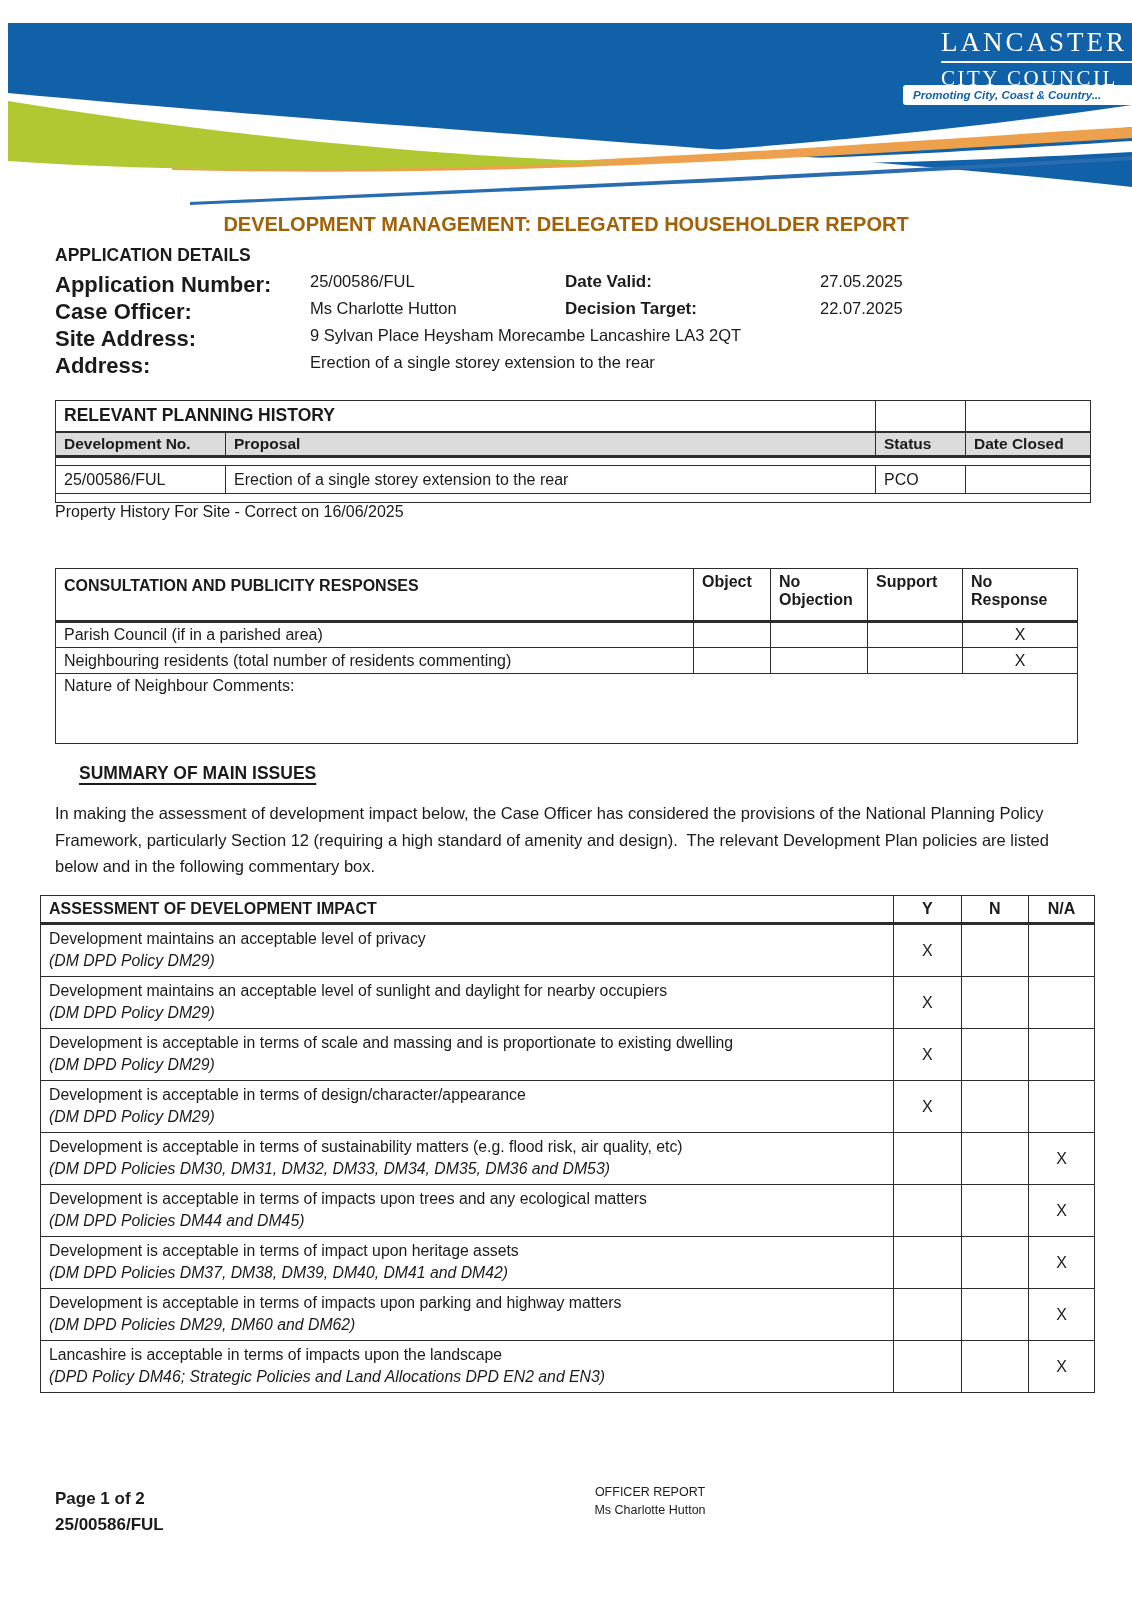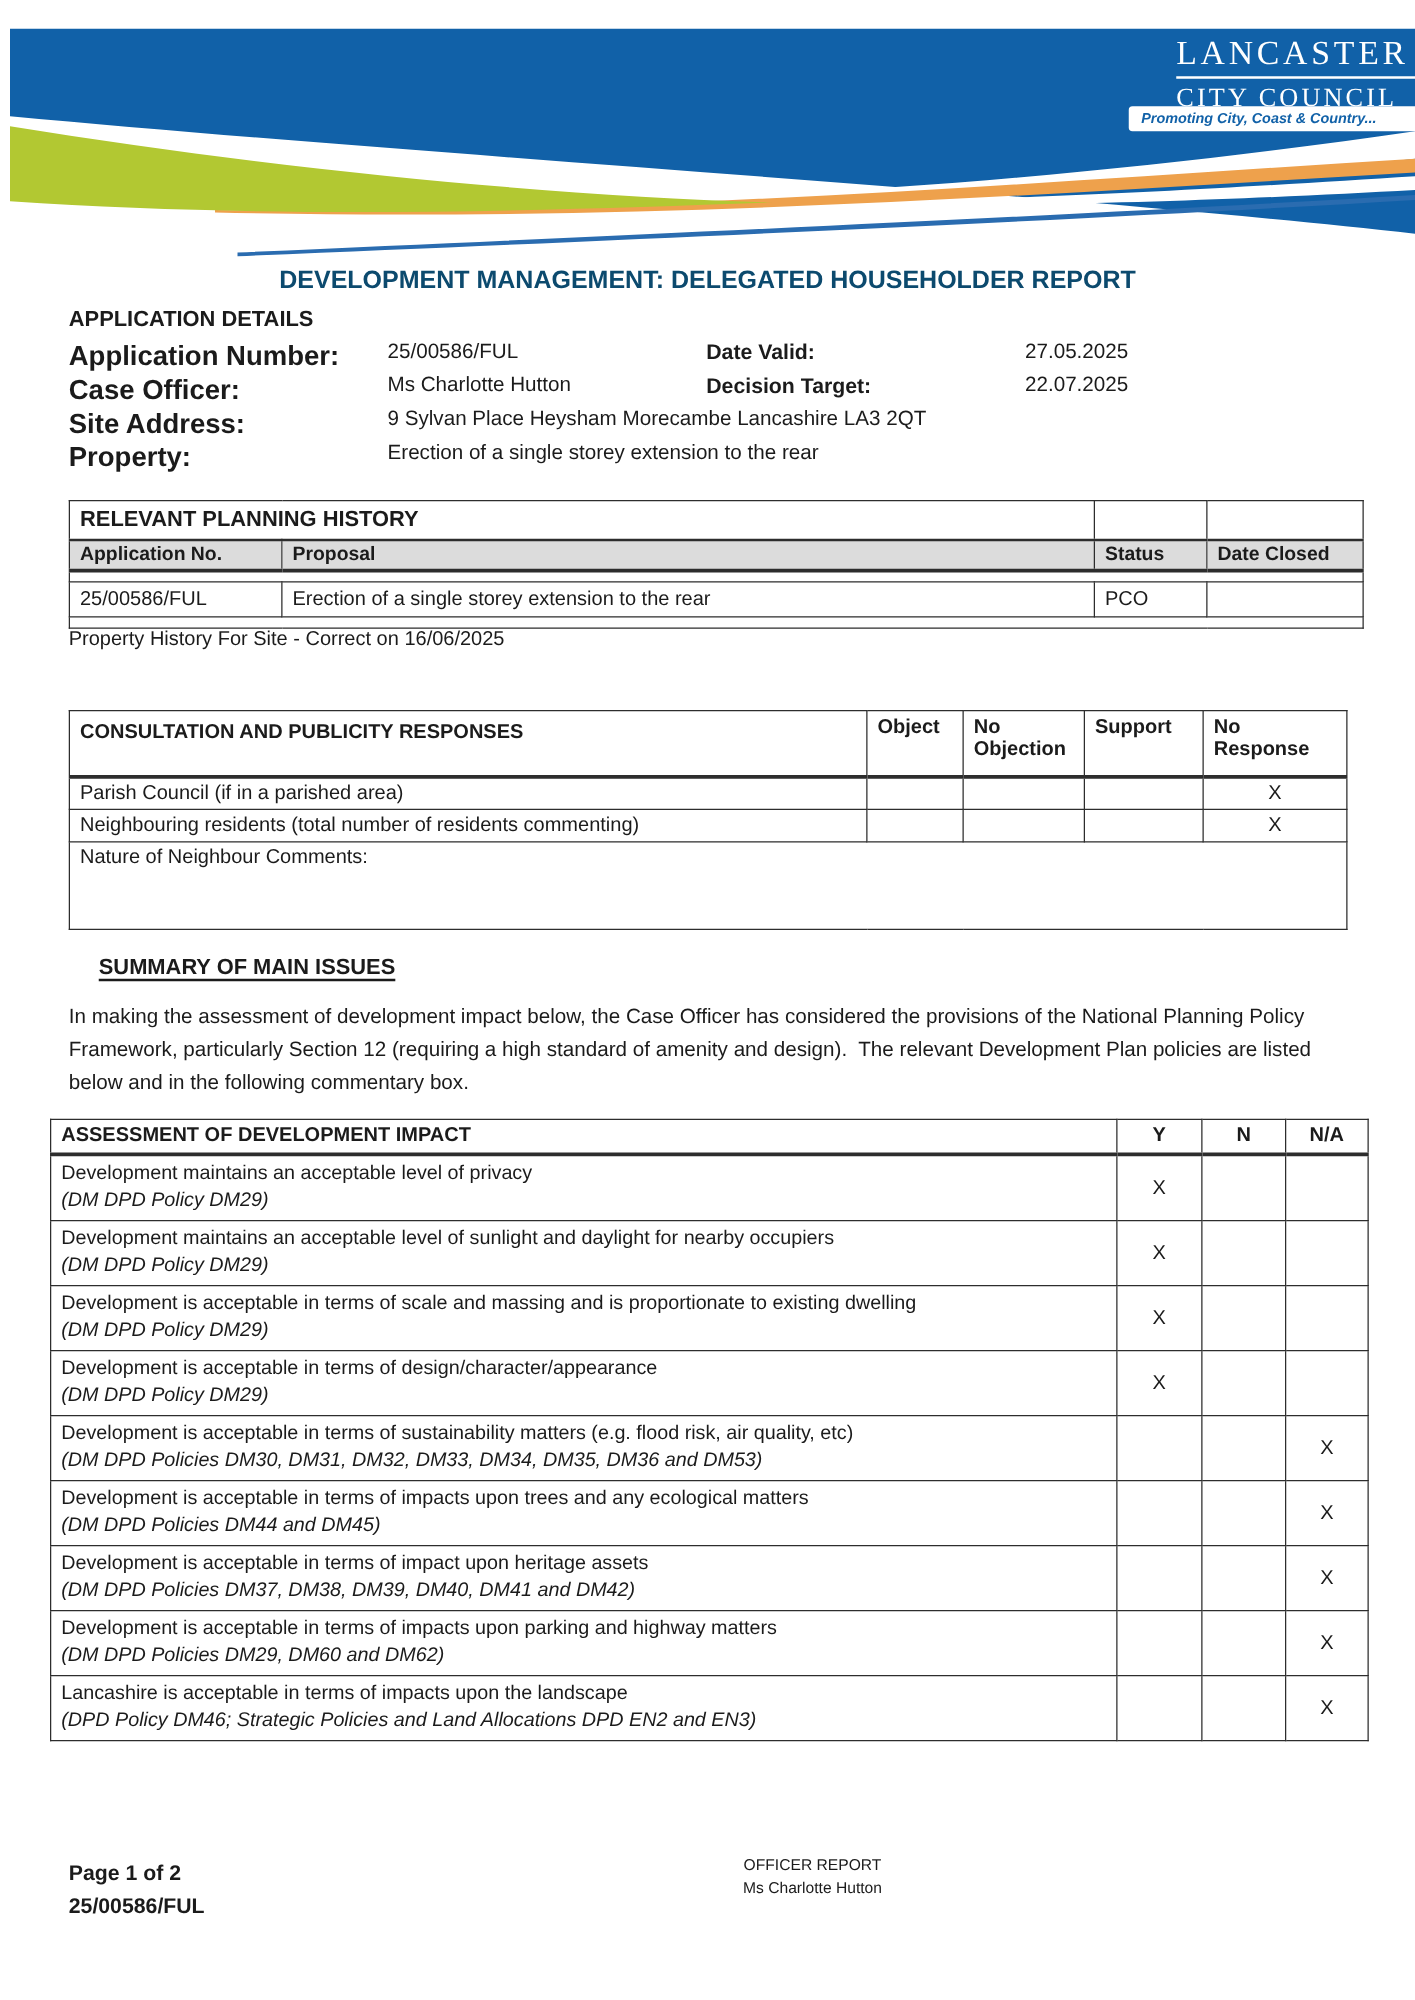--- a/index.html
+++ b/index.html
@@ -28,21 +28,21 @@
     position:absolute; top:70px; left:903px; width:260px;
     background:#ffffff; border-radius:3px;
     padding:4px 10px;
     font-family:"Liberation Sans", sans-serif;
     font-size:11.5px; font-weight:bold; font-style:italic;
     color:#1161a8; white-space:nowrap;
   }
   
   .report-title {
     position:absolute; top:213px; left:0; right:0;
-    text-align:center; font-weight:bold; font-size:20px; color:#0c4a6e;
+    text-align:center; font-weight:bold; font-size:20px; color:#a16207;
   }
   .app-details-heading { position:absolute; top:245px; left:55px; font-weight:bold; font-size:17.5px; }
   .field-row { position:absolute; left:55px; width:1030px; height:27px; font-size:16.5px; }
   .fr-0 { top:272px; } .fr-1 { top:299px; } .fr-2 { top:326px; } .fr-3 { top:353px; }
   .f-label  { position:absolute; left:0;    font-weight:bold; font-size:22px; }
   .f-value  { position:absolute; left:255px; }
   .f-label2 { position:absolute; left:510px; font-weight:bold; font-size:17px; }
   .f-value2 { position:absolute; left:765px; }
   
   table { border-collapse:collapse; table-layout:fixed; }
@@ -118,39 +118,39 @@
     <span class="f-label">Case Officer:</span>
     <span class="f-value">Ms Charlotte Hutton</span>
     <span class="f-label2">Decision Target:</span>
     <span class="f-value2">22.07.2025</span>
   </div>
   <div class="field-row fr-2">
     <span class="f-label">Site Address:</span>
     <span class="f-value">9 Sylvan Place Heysham Morecambe Lancashire LA3 2QT</span>
   </div>
   <div class="field-row fr-3">
-    <span class="f-label">Property:</span>
+    <span class="f-label">Address:</span>
     <span class="f-value">Erection of a single storey extension to the rear</span>
   </div>
 
   <table class="ph-table">
     <colgroup>
         <col style="width:170px">
         <col style="width:650px">
         <col style="width:90px">
         <col style="width:125px">
       </colgroup>
     <tbody>
         <tr class="ph-title-row">
       <td colspan="2" class="tbl-title">RELEVANT PLANNING HISTORY</td>
       <td></td>
       <td></td>
     </tr>
     <tr class="ph-head">
-      <td>Application No.</td>
+      <td>Development No.</td>
       <td>Proposal</td>
       <td>Status</td>
       <td>Date Closed</td>
     </tr>
     <tr class="ph-spacer">
           <td colspan="4"></td>
         </tr>
     <tr class="ph-data">
       <td>25/00586/FUL</td>
       <td>Erection of a single storey extension to the rear</td>

